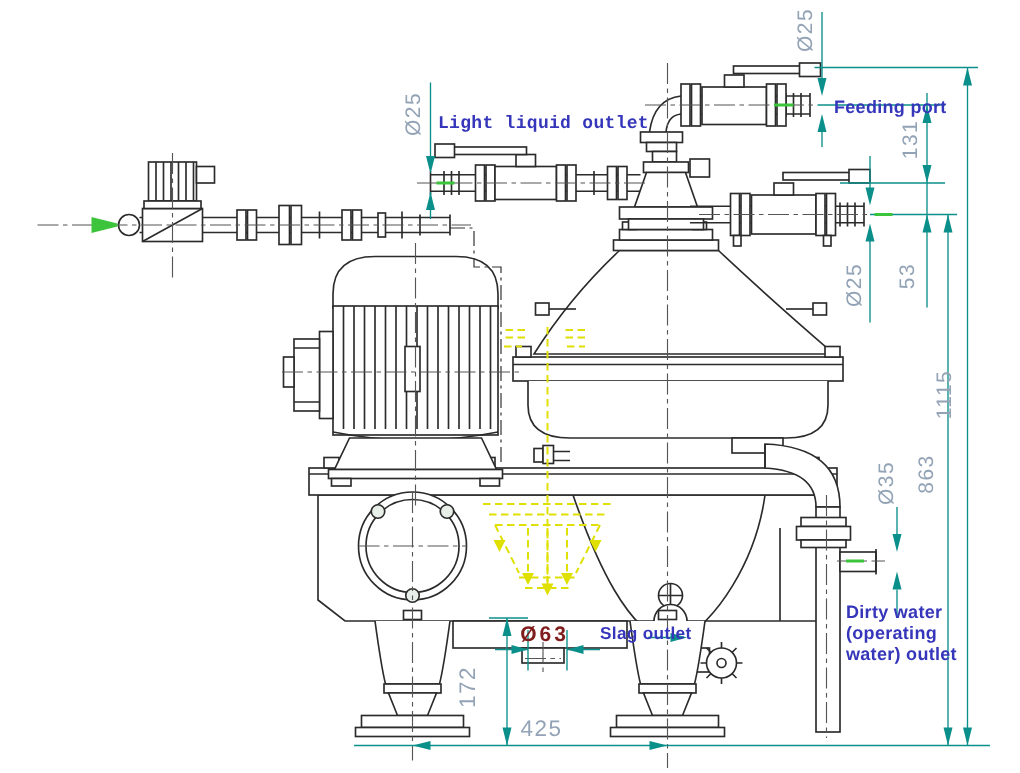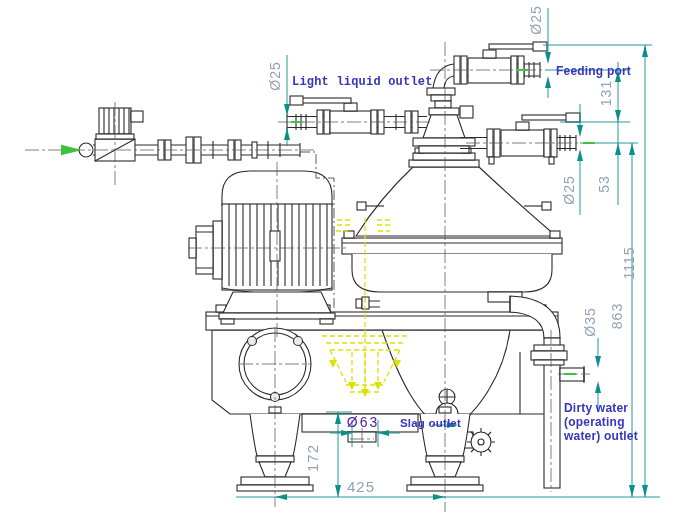--- a/index.html
+++ b/index.html
@@ -4,21 +4,21 @@
 <style>
   html,body{margin:0;padding:0;background:#fff;}
   .stage{position:relative;width:680px;height:515px;background:#ffffff;
          font-family:"Liberation Sans",sans-serif;overflow:hidden;}
   svg{position:absolute;left:0;top:0;}
   .lbl{position:absolute;color:#3636bb;font-size:12px;font-weight:600;
        line-height:1.18;white-space:pre-line;letter-spacing:.2px;}
   .lbl.small{font-size:11.5px;}
   .dim{position:absolute;color:#93a3b6;font-size:14px;font-weight:400;letter-spacing:1px;}
   .dim.big{font-size:15px;}
-  .dim.yellow{color:#4c1d95;font-weight:400;letter-spacing:2px;}
+  .dim.yellow{color:#7f1d1d;font-weight:700;letter-spacing:2px;}
   .vd{transform:translate(-50%,-50%) rotate(-90deg);transform-origin:center center;
       position:absolute;white-space:nowrap;}
   .hd{transform:translate(-50%,-50%);position:absolute;white-space:nowrap;}
 </style>
 </head>
 <body>
 
 <div class="stage">
 
 <svg width="680" height="515" viewBox="0 0 680 515">

